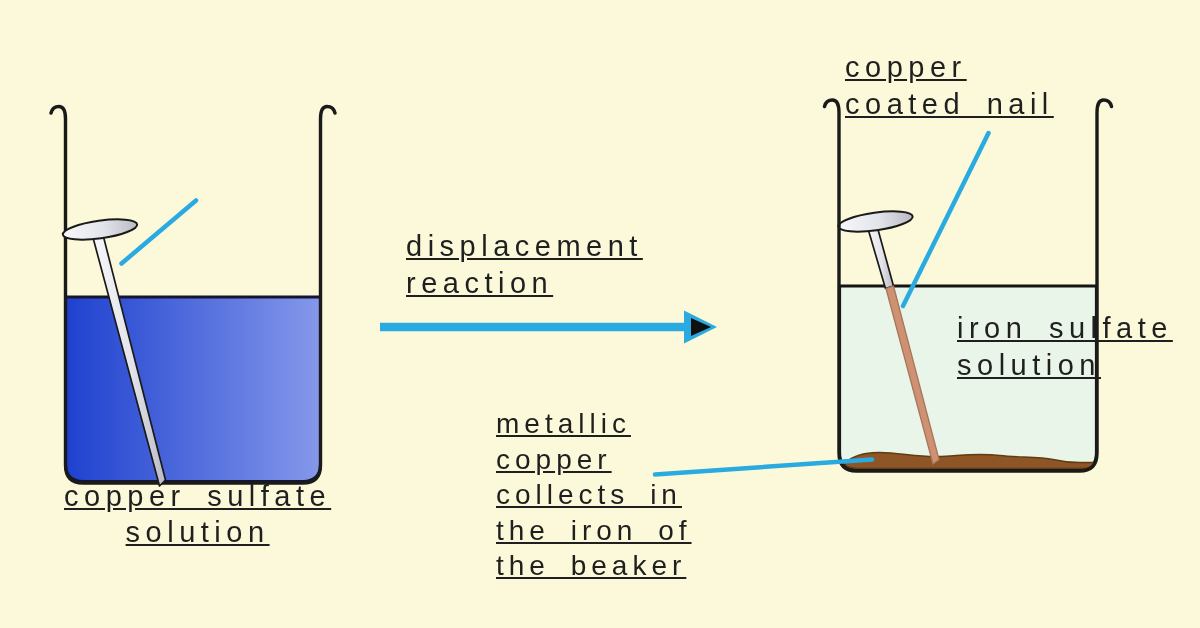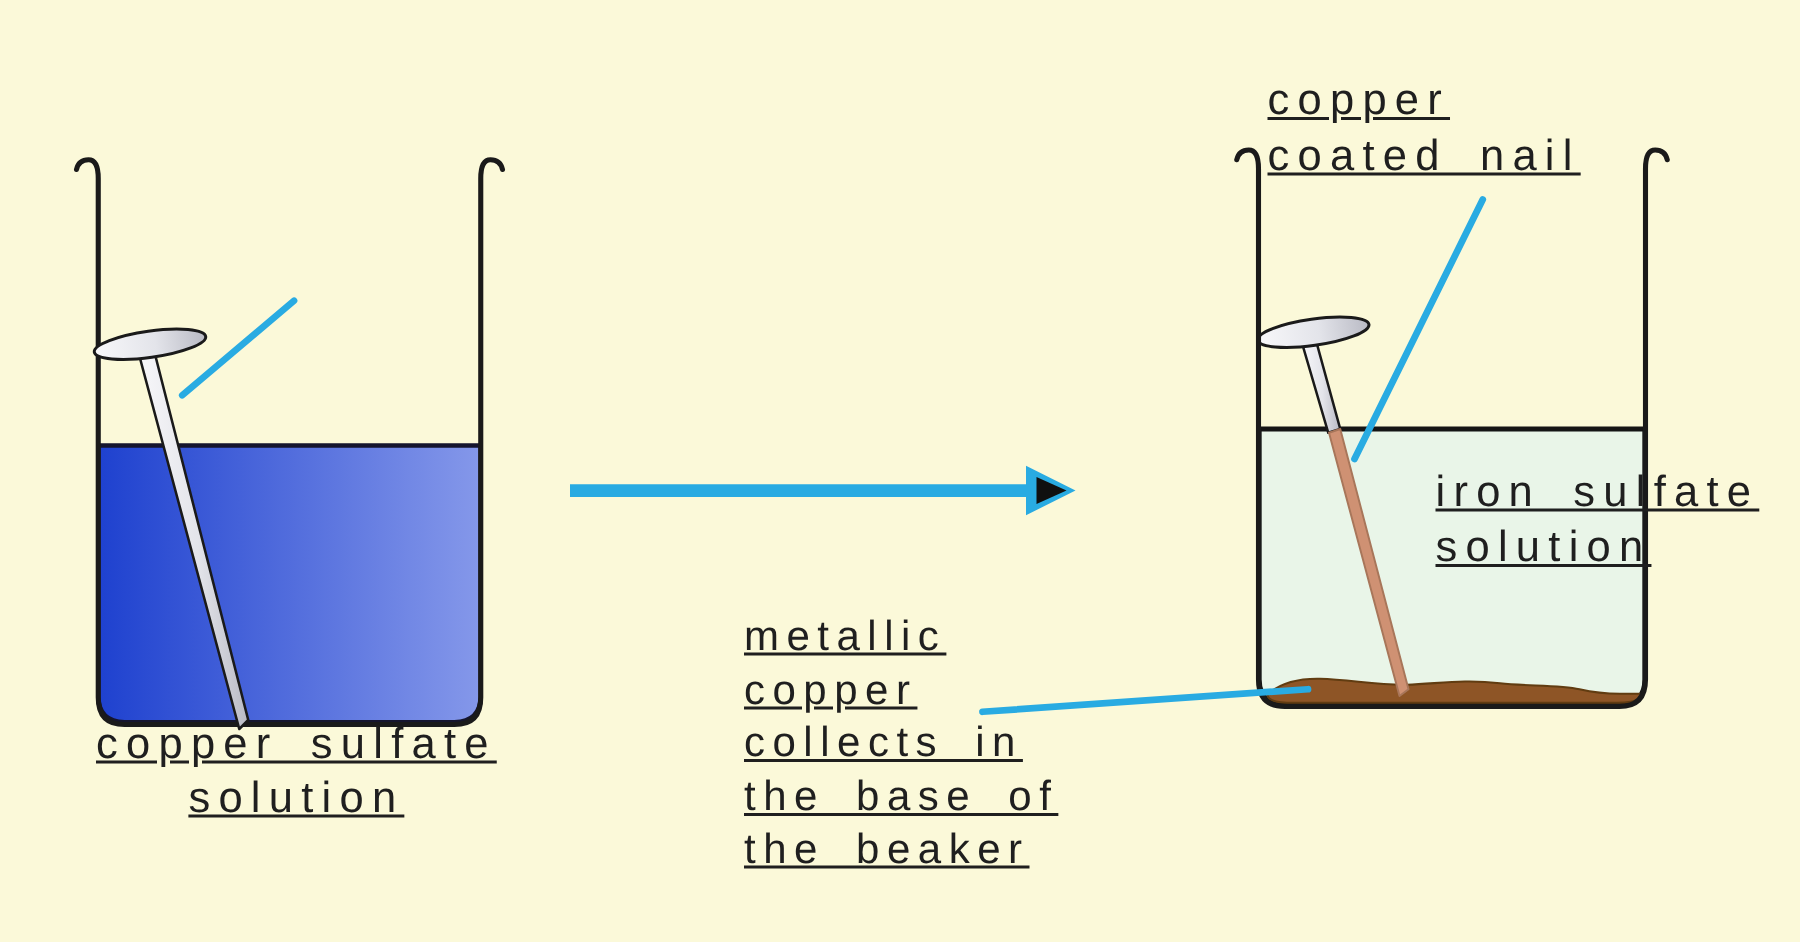--- a/index.html
+++ b/index.html
@@ -80,26 +80,28 @@
       <line x1="380" y1="327" x2="692" y2="327" style="stroke:var(--pointer,#29abe2)" stroke-width="8.5"></line>
       <polygon points="684,310.5 717,327 684,343.5" style="fill:var(--pointer,#29abe2)"></polygon>
       <polygon points="691,318 711,327 691,336" fill="#101010"></polygon>
     </g>
   </svg>
 
 
   <div class="label tight" style="left:64px;top:478px;">copper sulfate
 solution</div>
 
+  <div class="label" style="left:406px;top:228px;">displacement
+reaction</div>
 
   <div class="label" style="left:845px;top:49px;">copper
 coated nail</div>
 
   <div class="label" style="left:957px;top:310px;">iron sulfate
 solution</div>
 
   <div class="label small" style="left:496px;top:406px;">metallic
 copper
 collects in
-the base of
+the iron of
 the beaker</div>
 
 </div>
 
 </body></html>

